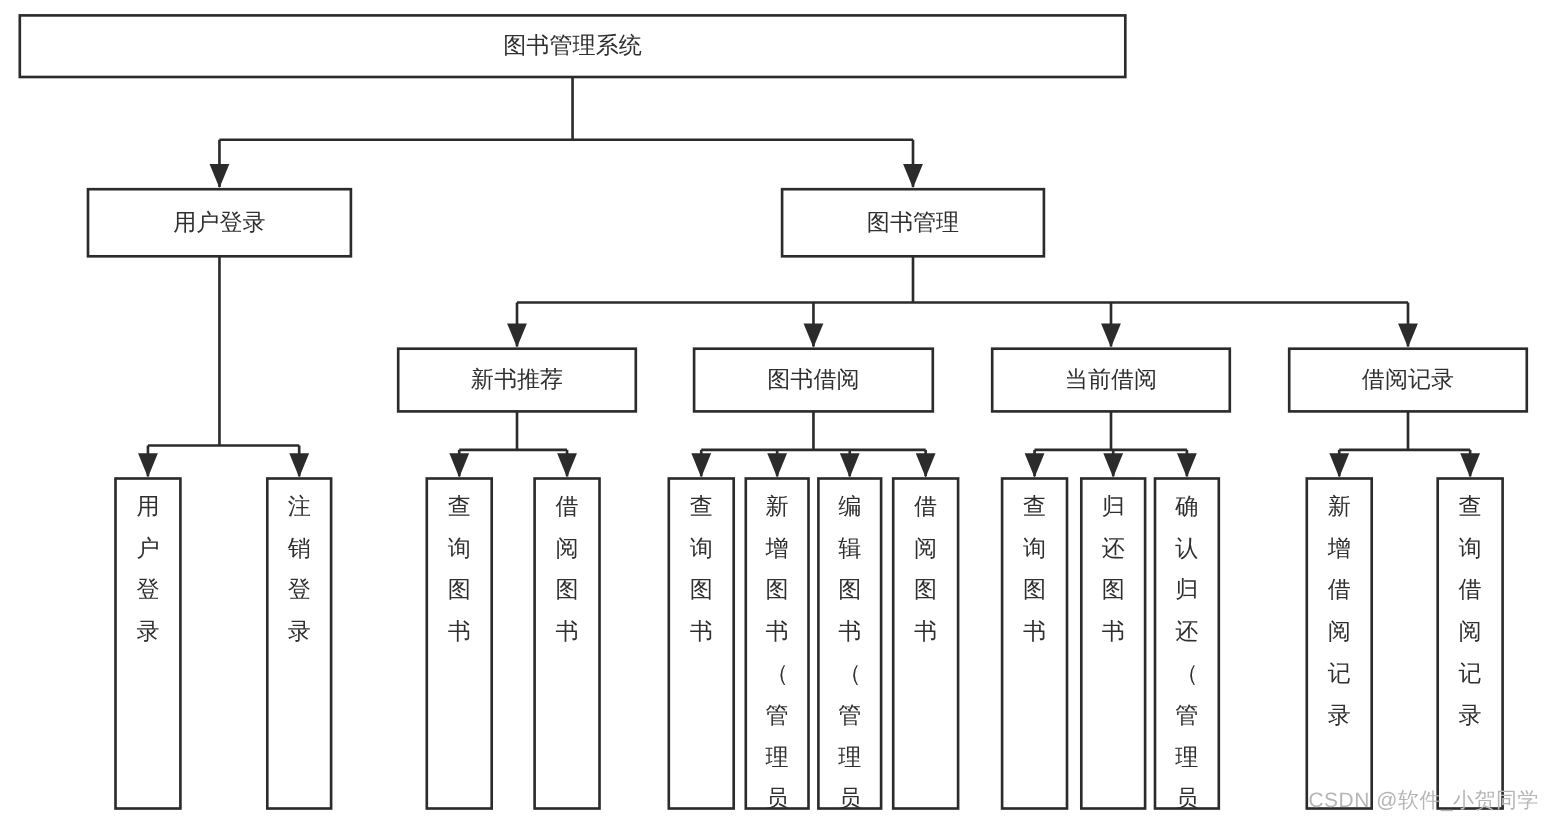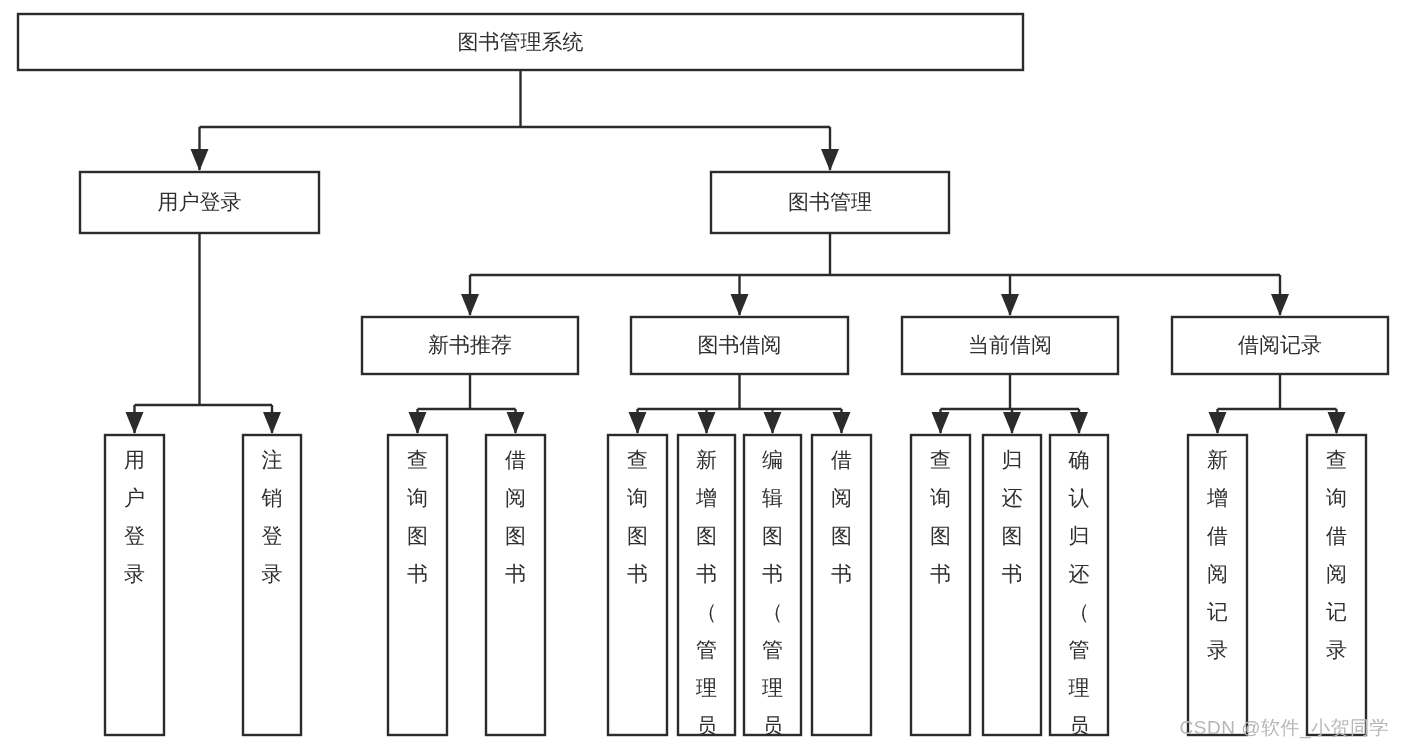--- a/index.html
+++ b/index.html
@@ -50,21 +50,21 @@
   }
   .node-label-v {
     font-family: "Liberation Sans", "DejaVu Sans", sans-serif;
     font-size: 21px;
     fill: #2f2f2f;
     text-anchor: middle;
     dominant-baseline: middle;
   }
   .watermark-text {
     position: absolute;
-    right: 16px;
+    right: 6px;
     bottom: 6px;
     font-family: "Liberation Sans", "DejaVu Sans", sans-serif;
     font-size: 19px;
     color: #b6b6b6;
     letter-spacing: 0.5px;
     white-space: nowrap;
     pointer-events: none;
   }
 </style>
 </head>

